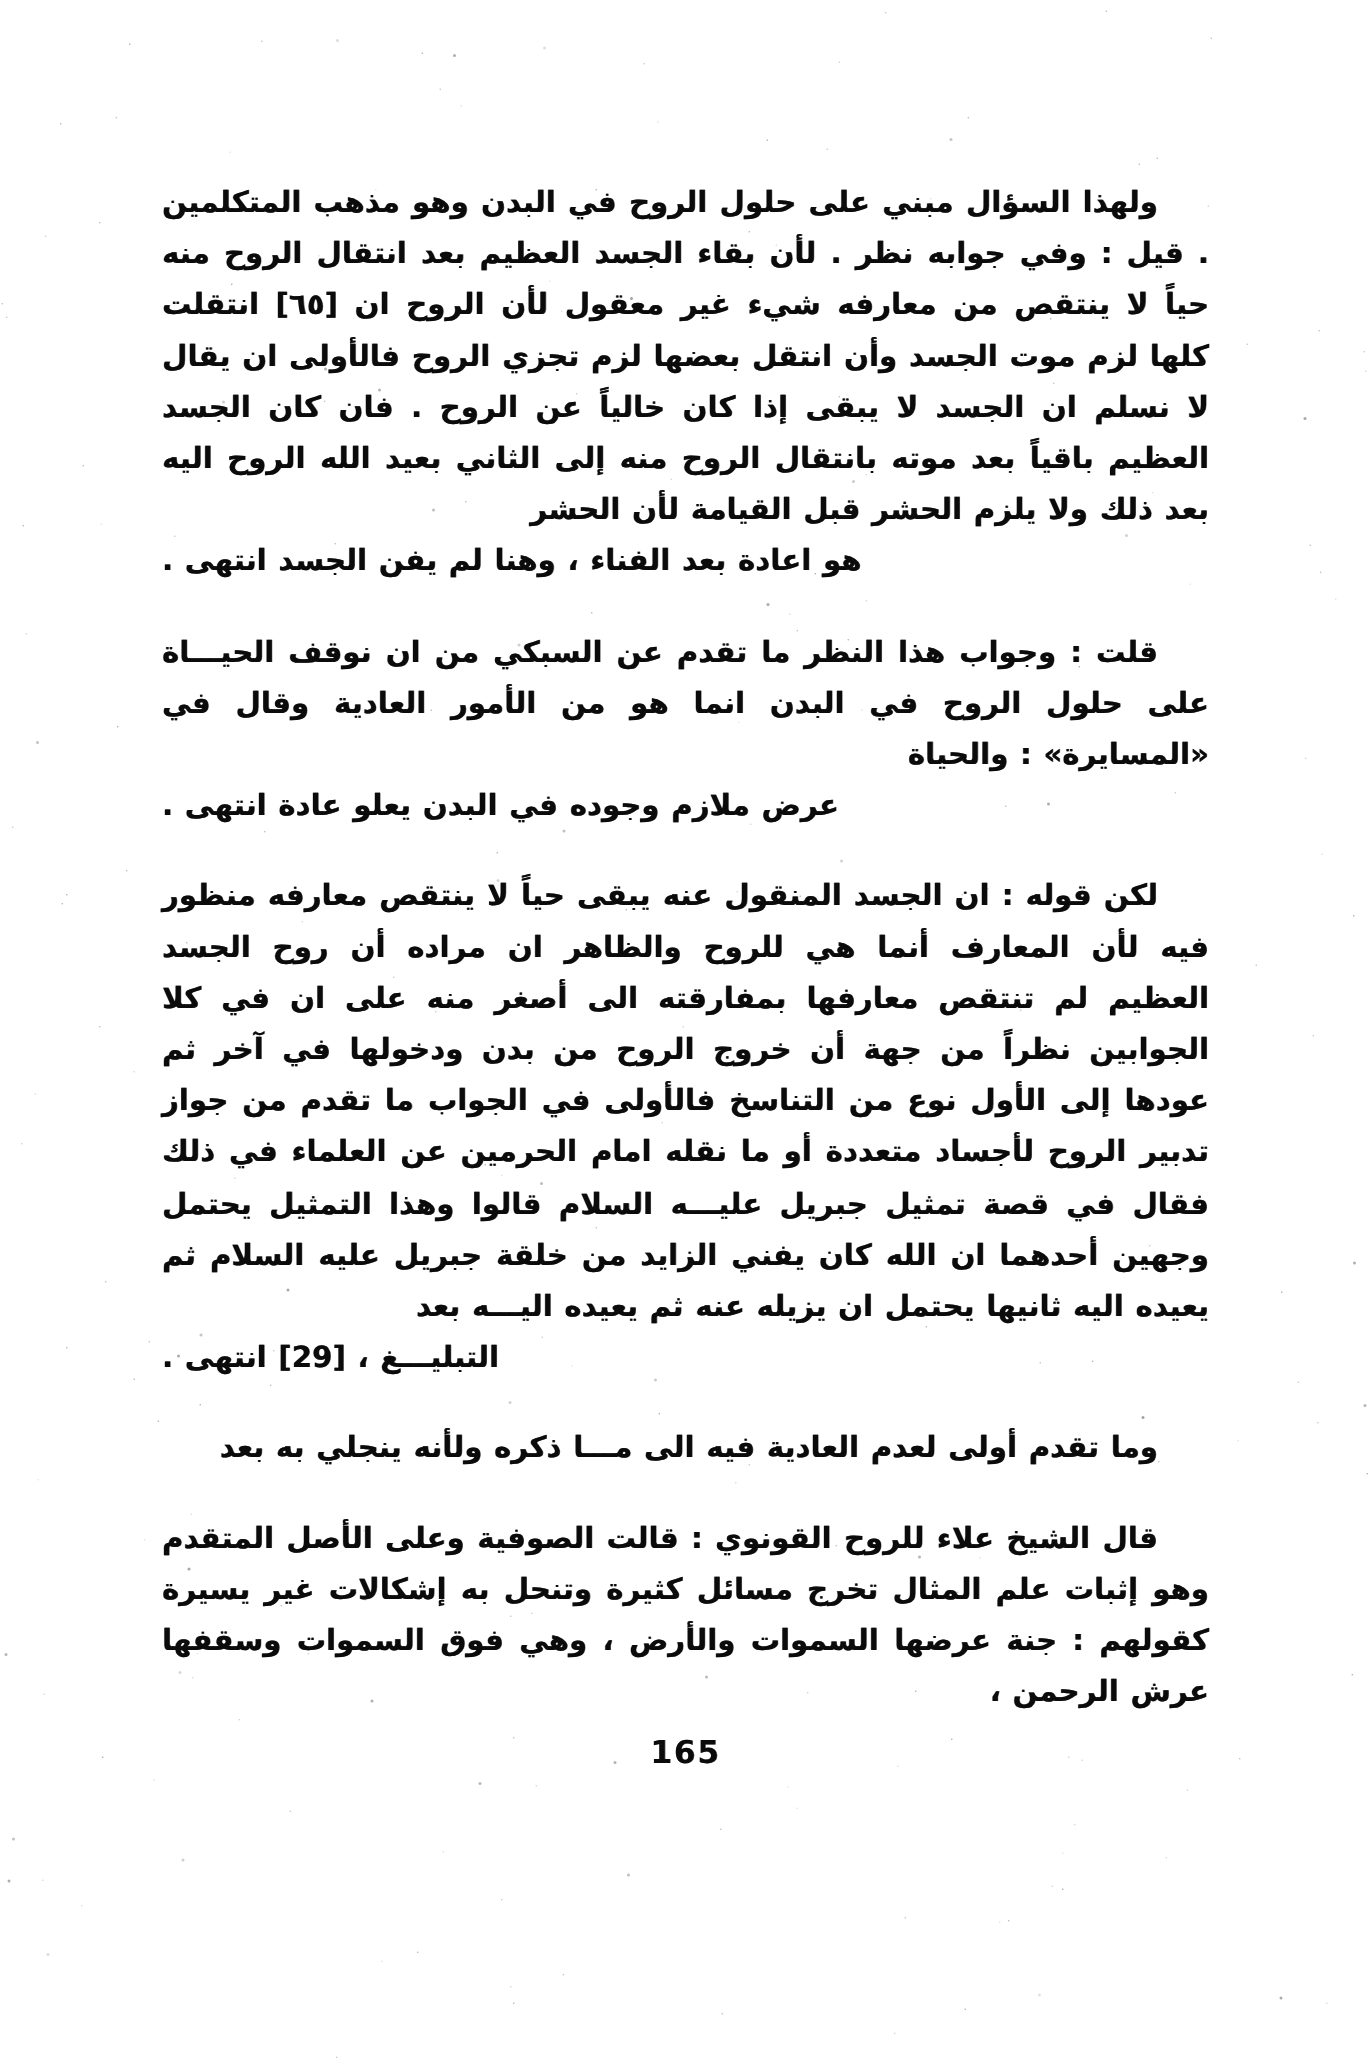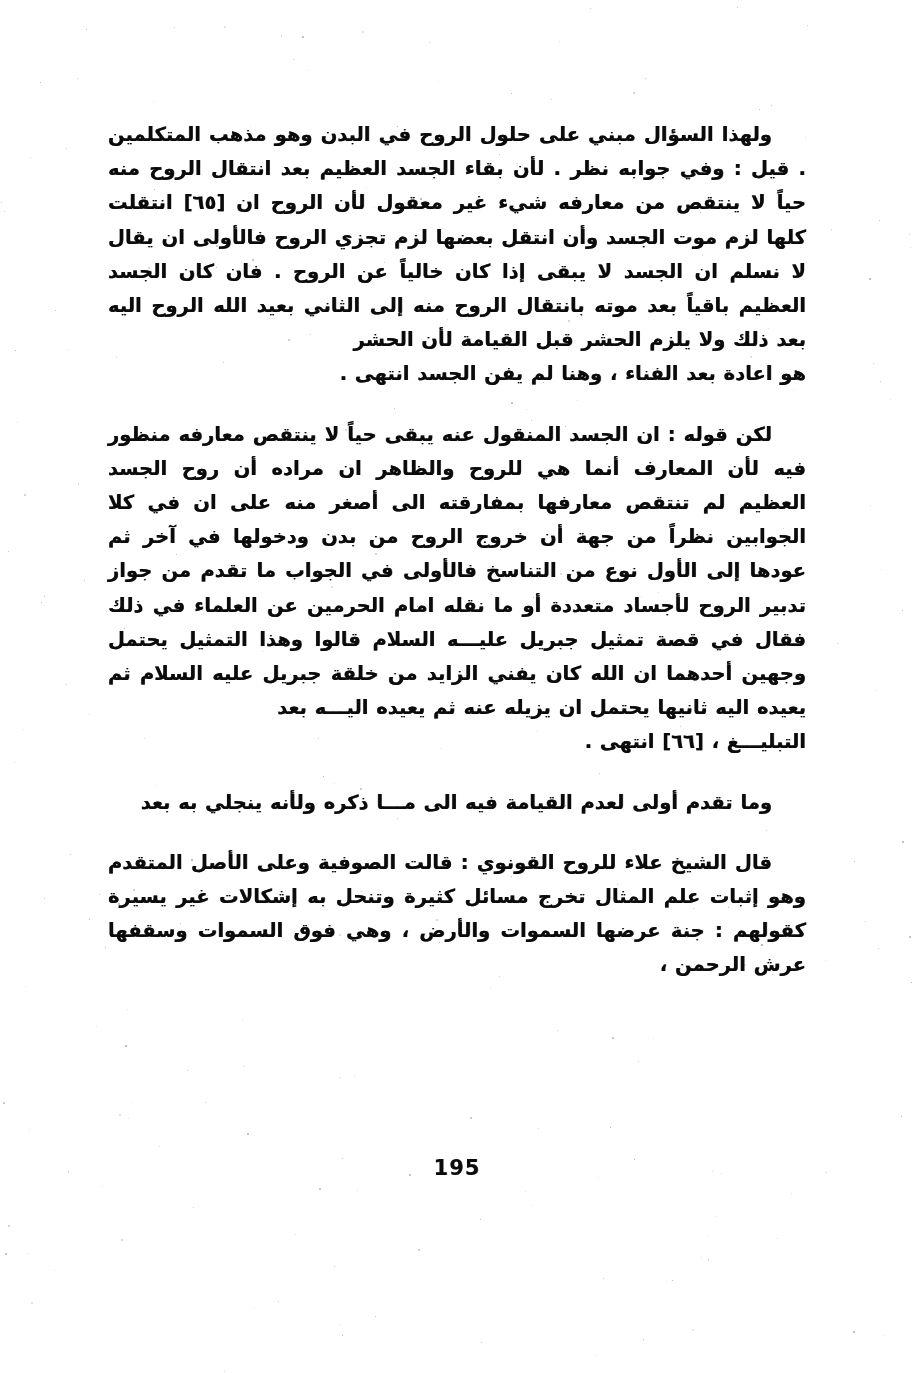--- a/index.html
+++ b/index.html
@@ -54,21 +54,21 @@
     text-shadow: 0.35px 0 0 rgba(0,0,0,0.55), -0.3px 0.25px 0 rgba(0,0,0,0.35);
   }
 
   .para.p-last-center {
     margin-bottom: 0;
   }
 
   
   .para .tail-center {
     display: block;
-    text-align: right;
+    text-align: left;
     text-indent: 0;
   }
   .para .tail-right {
     display: block;
     text-align: right;
     text-indent: 0;
   }
 
   .folio {
     position: absolute;
@@ -332,31 +332,35 @@
       <span style="width: 1px; height: 1px; left: 911px; top: 982px; opacity: 0.78;"></span>
     </div>
 
   <div class="text-column">
 
     <p class="para">
       <span>ولهذا السؤال مبني على حلول الروح في البدن وهو مذهب المتكلمين . قيل : وفي جوابه نظر . لأن بقاء الجسد العظيم بعد انتقال الروح منه حياً لا ينتقص من معارفه شيء غير معقول لأن الروح ان [٦٥] انتقلت كلها لزم موت الجسد وأن انتقل بعضها لزم تجزي الروح فالأولى ان يقال لا نسلم ان الجسد لا يبقى إذا كان خالياً عن الروح . فان كان الجسد العظيم باقياً بعد موته بانتقال الروح منه إلى الثاني بعيد الله الروح اليه بعد ذلك ولا يلزم الحشر قبل القيامة لأن الحشر</span>
       <span class="tail-center">هو اعادة بعد الفناء ، وهنا لم يفن الجسد انتهى .</span>
     </p>
 
+    <p class="para">
+      <span>قلت : وجواب هذا النظر ما تقدم عن السبكي من ان نوقف الحيـــاة على حلول الروح في البدن انما هو من الأمور العادية وقال في «المسايرة» : والحياة</span>
+      <span class="tail-center">عرض ملازم وجوده في البدن يعلو عادة انتهى .</span>
+    </p>
 
     <p class="para">
       <span>لكن قوله : ان الجسد المنقول عنه يبقى حياً لا ينتقص معارفه منظور فيه لأن المعارف أنما هي للروح والظاهر ان مراده أن روح الجسد العظيم لم تنتقص معارفها بمفارقته الى أصغر منه على ان في كلا الجوابين نظراً من جهة أن خروج الروح من بدن ودخولها في آخر ثم عودها إلى الأول نوع من التناسخ فالأولى في الجواب ما تقدم من جواز تدبير الروح لأجساد متعددة أو ما نقله امام الحرمين عن العلماء في ذلك فقال في قصة تمثيل جبريل عليـــه السلام قالوا وهذا التمثيل يحتمل وجهين أحدهما ان الله كان يفني الزايد من خلقة جبريل عليه السلام ثم يعيده اليه ثانيها يحتمل ان يزيله عنه ثم يعيده اليـــه بعد</span>
-      <span class="tail-center">التبليـــغ ، [٦٦] انتهى .</span>
+      <span class="tail-center">التبليـــغ ، [29] انتهى .</span>
     </p>
 
     <p class="para">
-      <span>وما تقدم أولى لعدم القيامة فيه الى مـــا ذكره ولأنه ينجلي به بعد</span>
+      <span>وما تقدم أولى لعدم العادية فيه الى مـــا ذكره ولأنه ينجلي به بعد</span>
     </p>
 
     <p class="para p-last-center">
       <span>قال الشيخ علاء للروح القونوي : قالت الصوفية وعلى الأصل المتقدم وهو إثبات علم المثال تخرج مسائل كثيرة وتنحل به إشكالات غير يسيرة كقولهم : جنة عرضها السموات والأرض ، وهي فوق السموات وسقفها عرش الرحمن ،</span>
     </p>
 
   </div>
 
-  <div class="folio">195</div>
+  <div class="folio">165</div>
 
 </div>
 
 </body></html>

